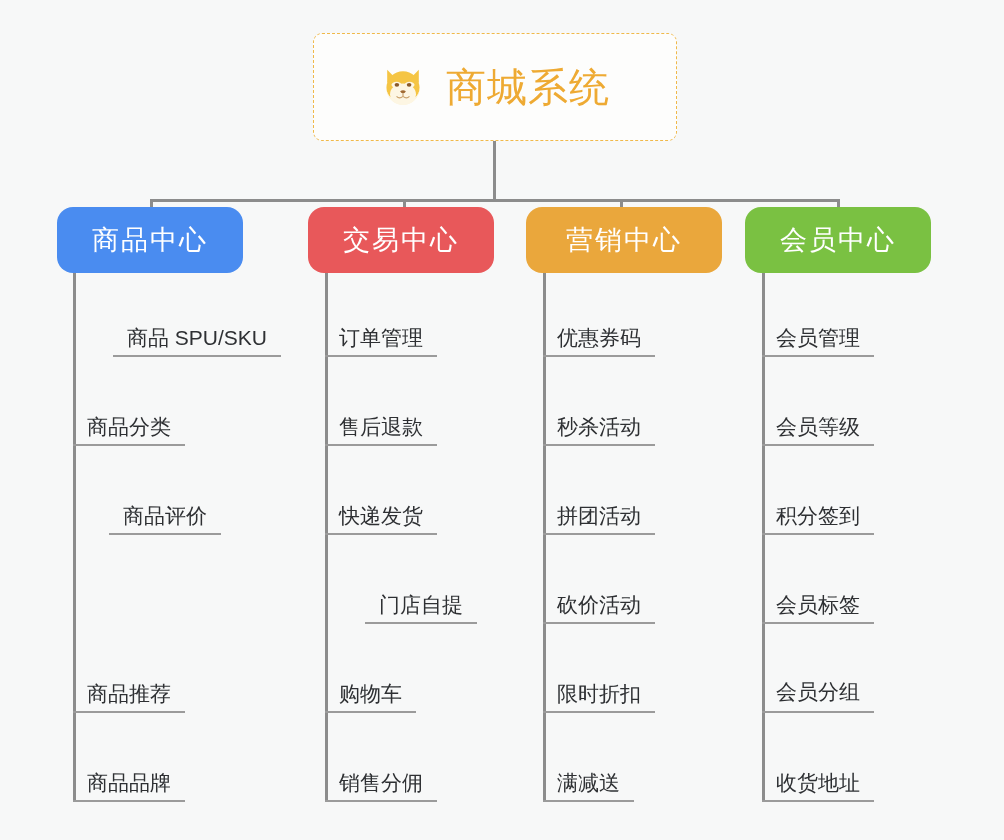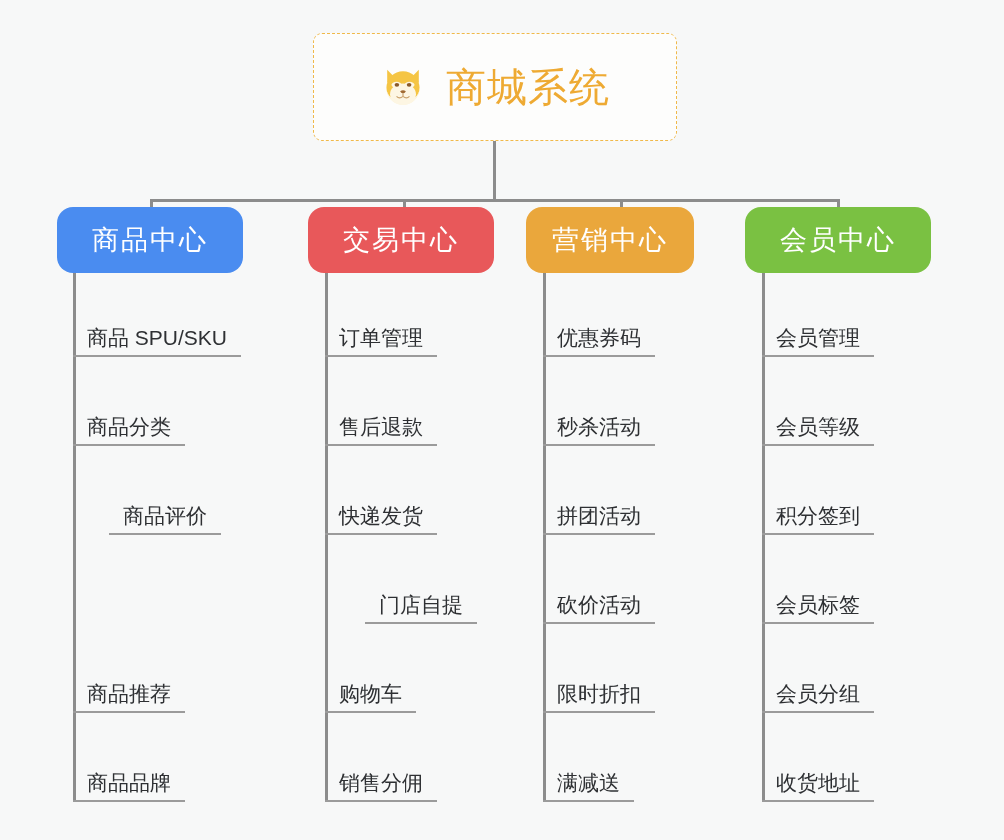--- a/index.html
+++ b/index.html
@@ -125,21 +125,21 @@
   <div class="conn conn-v" style="left: 150px; top: 199px; width: 3px; height: 9px; background: rgb(140, 140, 140);"></div>
   <div class="conn conn-v" style="left: 403px; top: 199px; width: 3px; height: 9px; background: rgb(140, 140, 140);"></div>
   <div class="conn conn-v" style="left: 620px; top: 199px; width: 3px; height: 9px; background: rgb(140, 140, 140);"></div>
   <div class="conn conn-v" style="left: 837px; top: 199px; width: 3px; height: 9px; background: rgb(140, 140, 140);"></div>
 
   <div class="cat-header" style="left: 57px; top: 207px; width: 186px; background: rgb(74, 140, 240);">
     <span>商品中心</span>
   </div>
   <div class="branch-spine" style="left: 73px; top: 273px; height: 528px; background: rgb(140, 140, 140);"></div>
 
-  <div class="leaf" style="left:73px; top:311px;">
+  <div class="leaf" style="left:73px; top:311px;padding-left:40px;">
     <span class="leaf-label">商品 SPU/SKU</span>
   </div>
   <div class="leaf" style="left:73px; top:400px;">
     <span class="leaf-label">商品分类</span>
   </div>
   <div class="leaf" style="left:73px; top:489px;padding-left:36px;">
     <span class="leaf-label">商品评价</span>
   </div>
   <div class="leaf" style="left:73px; top:667px;">
     <span class="leaf-label">商品推荐</span>
@@ -165,21 +165,21 @@
   <div class="leaf" style="left:325px; top:578px;padding-left:40px;">
     <span class="leaf-label">门店自提</span>
   </div>
   <div class="leaf" style="left:325px; top:667px;">
     <span class="leaf-label">购物车</span>
   </div>
   <div class="leaf" style="left:325px; top:756px;">
     <span class="leaf-label">销售分佣</span>
   </div>
 
-  <div class="cat-header" style="left: 526px; top: 207px; width: 168px; background: rgb(234, 167, 60);">
+  <div class="cat-header" style="left: 526px; top: 207px; width: 196px; background: rgb(234, 167, 60);">
     <span>营销中心</span>
   </div>
   <div class="branch-spine" style="left: 543px; top: 273px; height: 528px; background: rgb(140, 140, 140);"></div>
 
   <div class="leaf" style="left:543px; top:311px;">
     <span class="leaf-label">优惠券码</span>
   </div>
   <div class="leaf" style="left:543px; top:400px;">
     <span class="leaf-label">秒杀活动</span>
   </div>
@@ -206,20 +206,20 @@
   </div>
   <div class="leaf" style="left:762px; top:400px;">
     <span class="leaf-label">会员等级</span>
   </div>
   <div class="leaf" style="left:762px; top:489px;">
     <span class="leaf-label">积分签到</span>
   </div>
   <div class="leaf" style="left:762px; top:578px;">
     <span class="leaf-label">会员标签</span>
   </div>
-  <div class="leaf" style="left:762px; top:667px;">
+  <div class="leaf" style="left:762px; top:667px;font-family:Liberation Mono, monospace;">
     <span class="leaf-label">会员分组</span>
   </div>
   <div class="leaf" style="left:762px; top:756px;">
     <span class="leaf-label">收货地址</span>
   </div>
 
 </div>
 
 </body></html>

